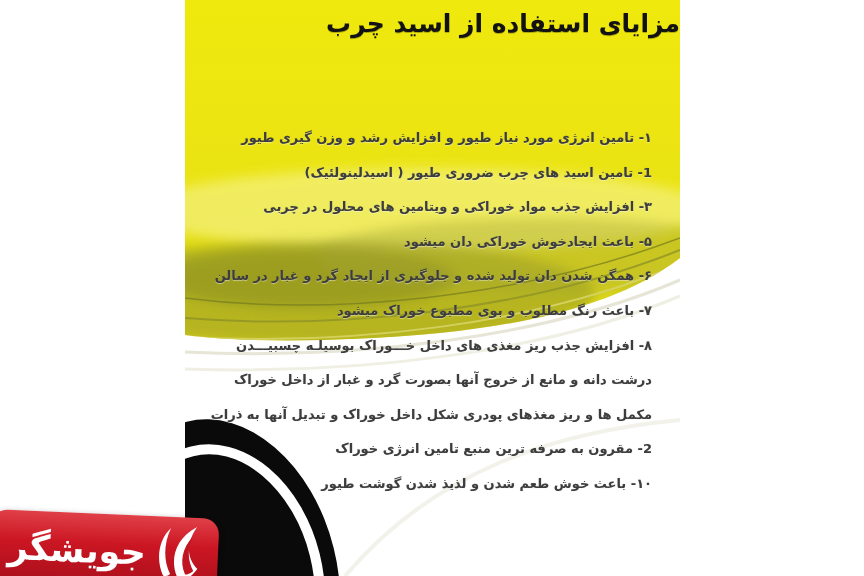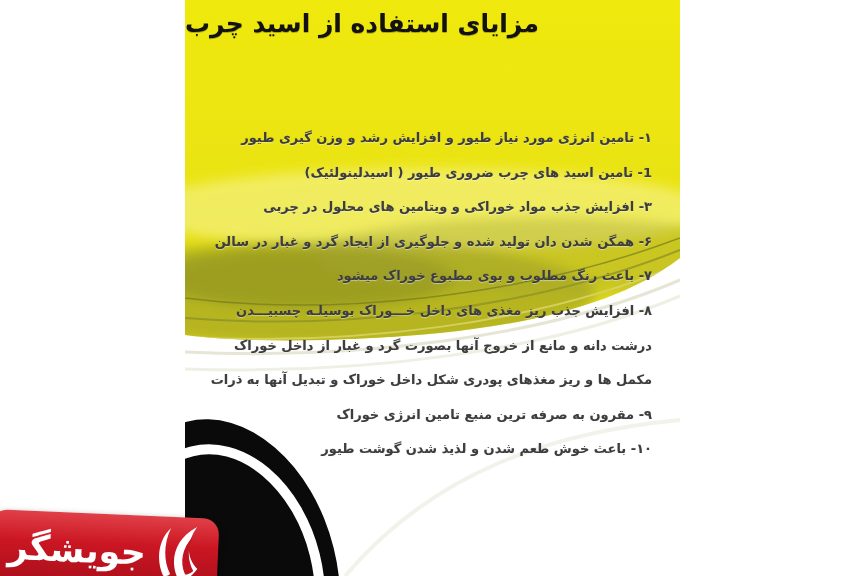--- a/index.html
+++ b/index.html
@@ -8,21 +8,21 @@
     background:#ffffff;
     font-family:"DejaVu Sans", sans-serif;
   }
   .poster{
     position:absolute;left:185px;top:0;width:495px;height:576px;
     overflow:hidden;background:#ffffff;
   }
   .poster-art{position:absolute;left:0;top:0;width:495px;height:576px;}
   .title-block{
     position:absolute;top:4px;left:0;right:0;
-    direction:rtl;text-align:left;
+    direction:rtl;text-align:right;
     color:#121212;font-weight:bold;font-size:25px;line-height:39px;
     text-shadow:0 1px 0 rgba(0,0,0,.25);
     white-space:nowrap;
   }
   .list-block{
     position:absolute;top:121px;right:28px;left:6px;
     direction:rtl;text-align:right;
   }
   .list-line{
     height:34.6px;line-height:34.6px;white-space:nowrap;
@@ -90,26 +90,27 @@
   </svg>
 
   <div class="title-block">
     <div>مزایای استفاده از اسید چرب</div>
   </div>
 
   <div class="list-block">
     <div class="list-line">۱- تامین انرژی مورد نیاز طیور و افزایش رشد و وزن گیری طیور</div>
     <div class="list-line">1- تامین اسید های چرب ضروری طیور ( اسیدلینولئیک)</div>
     <div class="list-line">۳- افزایش جذب مواد خوراکی و ویتامین های محلول در چربی</div>
+    <div class="list-line">۵- باعث ایجادخوش خوراکی دان میشود</div>
     <div class="list-line">۶- همگن شدن دان تولید شده و جلوگیری از ایجاد گرد و غبار در سالن</div>
     <div class="list-line">۷- باعث رنگ مطلوب و بوی مطبوع خوراک میشود</div>
     <div class="list-line">۸- افزایش جذب ریز مغذی های داخل خـــوراک بوسیلـه چسبیـــدن</div>
     <div class="list-line">درشت دانه و مانع از خروج آنها بصورت گرد و غبار از داخل خوراک</div>
     <div class="list-line">مکمل ها و ریز مغذهای پودری شکل داخل خوراک و تبدیل آنها به ذرات</div>
-    <div class="list-line">۹- مقرون به صرفه ترین منبع تامین انرژی خوراک</div>
+    <div class="list-line">2- مقرون به صرفه ترین منبع تامین انرژی خوراک</div>
     <div class="list-line">۱۰- باعث خوش طعم شدن و لذیذ شدن گوشت طیور</div>
   </div>
 
 </div>
 
 <div class="watermark">
   <svg class="logo" viewBox="0 0 62 60" xmlns="http://www.w3.org/2000/svg">
 
     <path d="M14,52 C6,36 8,16 20,4 C13,20 14,38 21,50 C19,52 16,53 14,52 Z" fill="#ffffff"></path>
 

